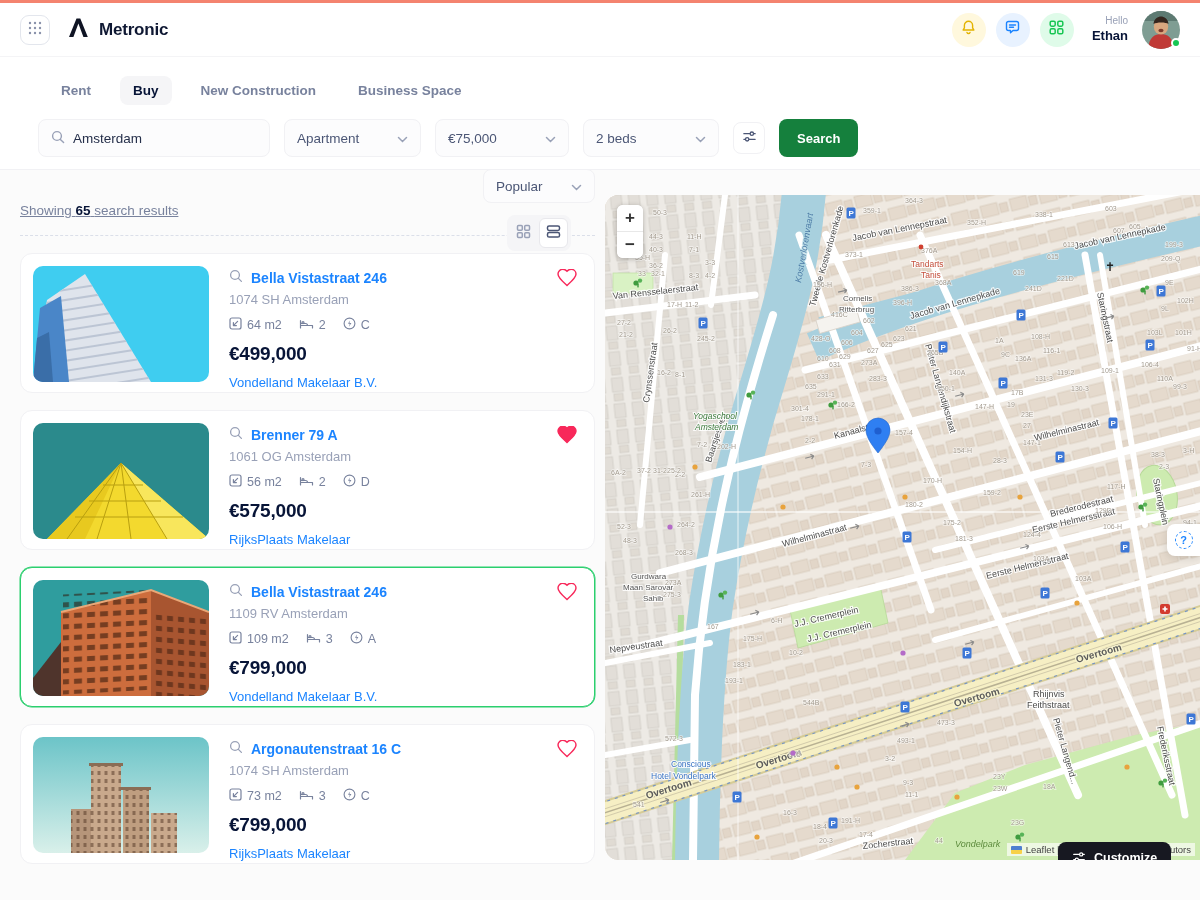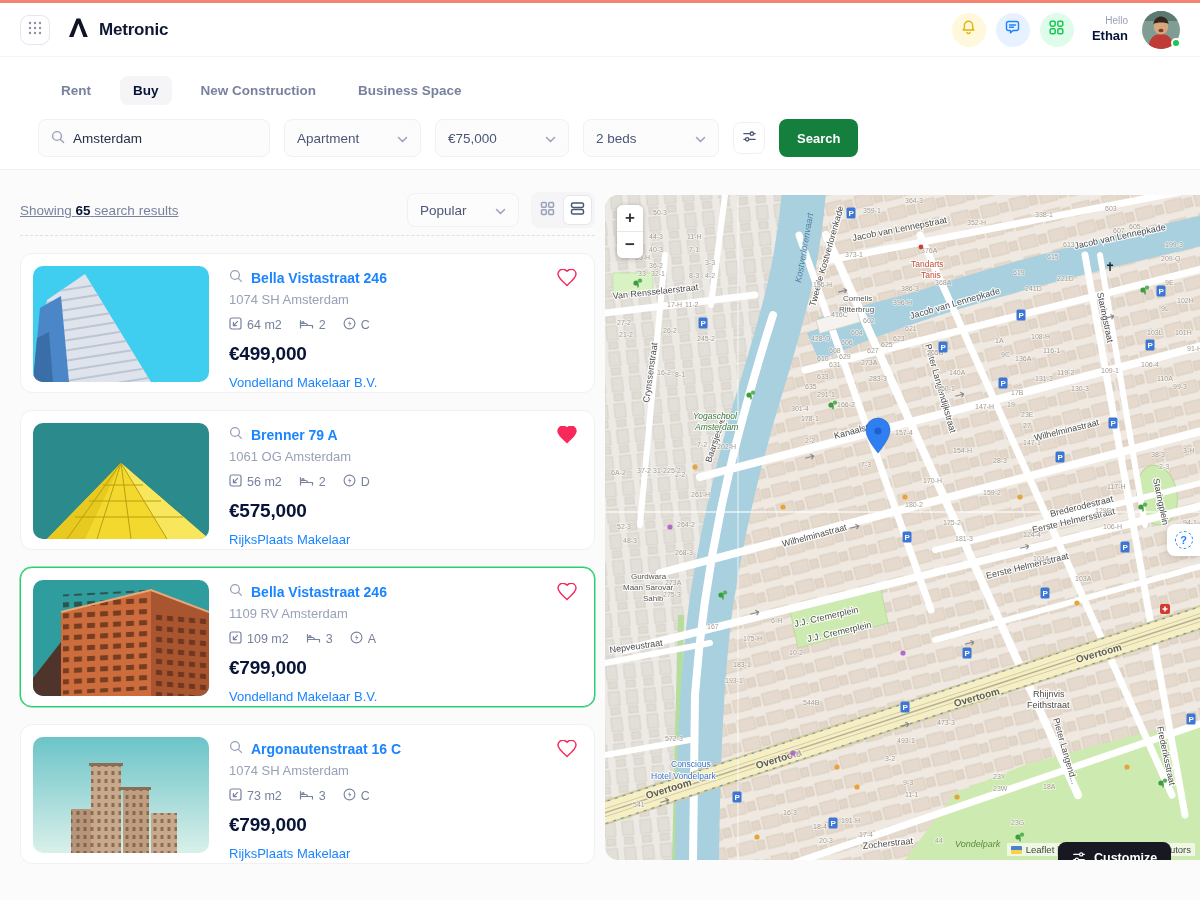--- a/index.html
+++ b/index.html
@@ -41,21 +41,21 @@
   .select { justify-content:space-between; color:#4b5675; cursor:pointer; }
   .w-type { width:137px; } .w-price { width:134px; } .w-beds { width:136px; }
   .btn-adv { width:32px; height:32px; border:1px solid #f1f1f4; background:#fff; border-radius:8px; display:flex; align-items:center; justify-content:center; cursor:pointer; color:#4b5675; }
   .btn-search { height:38px; padding:0 18px; background:#15803d; color:#fff; border:0; border-radius:8px; font-size:13px; font-weight:600; cursor:pointer;text-align:center; }
 
   
   .left-panel { position:absolute; left:20px; top:171px; width:575px; }
   .results-bar { margin-top:21px; height:36px; display:flex; align-items:center; justify-content:space-between; }
   .results-text { font-size:13.5px; color:#78829d;text-decoration:underline; }
   .results-text b { color:#071437; font-weight:700; }
-  .results-right { display:flex; align-items:center; gap:12px; }
+  .results-right { display:flex; align-items:center; gap:12px;flex-direction:column; }
   .sort-select { width:112px; height:34px; }
   .view-toggle { width:64px; height:36px; background:#f5f5f7; border-radius:8px; display:flex; align-items:center; padding:3px; gap:2px; }
   .view-btn { flex:1; height:30px; border-radius:6px; display:flex; align-items:center; justify-content:center; color:#99a1b7; cursor:pointer; }
   .view-btn.active { background:#fff; border:1px solid #e8e8ec; color:#4b5675; }
   .dashed-div { margin-top:7px; border-top:1px dashed #dbdfe9; }
 
   .card { position:relative; margin-top:17px; height:140px; background:#fff; border:1px solid #f1f1f4; border-radius:12px; padding:12px; display:flex; }
   .card:first-of-type { margin-top:15px; }
   .card.selected { border:1px solid #2bcf6e; box-shadow:0 0 0 .5px #2bcf6e; }
   .thumb { width:176px; height:116px; border-radius:10px; overflow:hidden; flex:none; }

